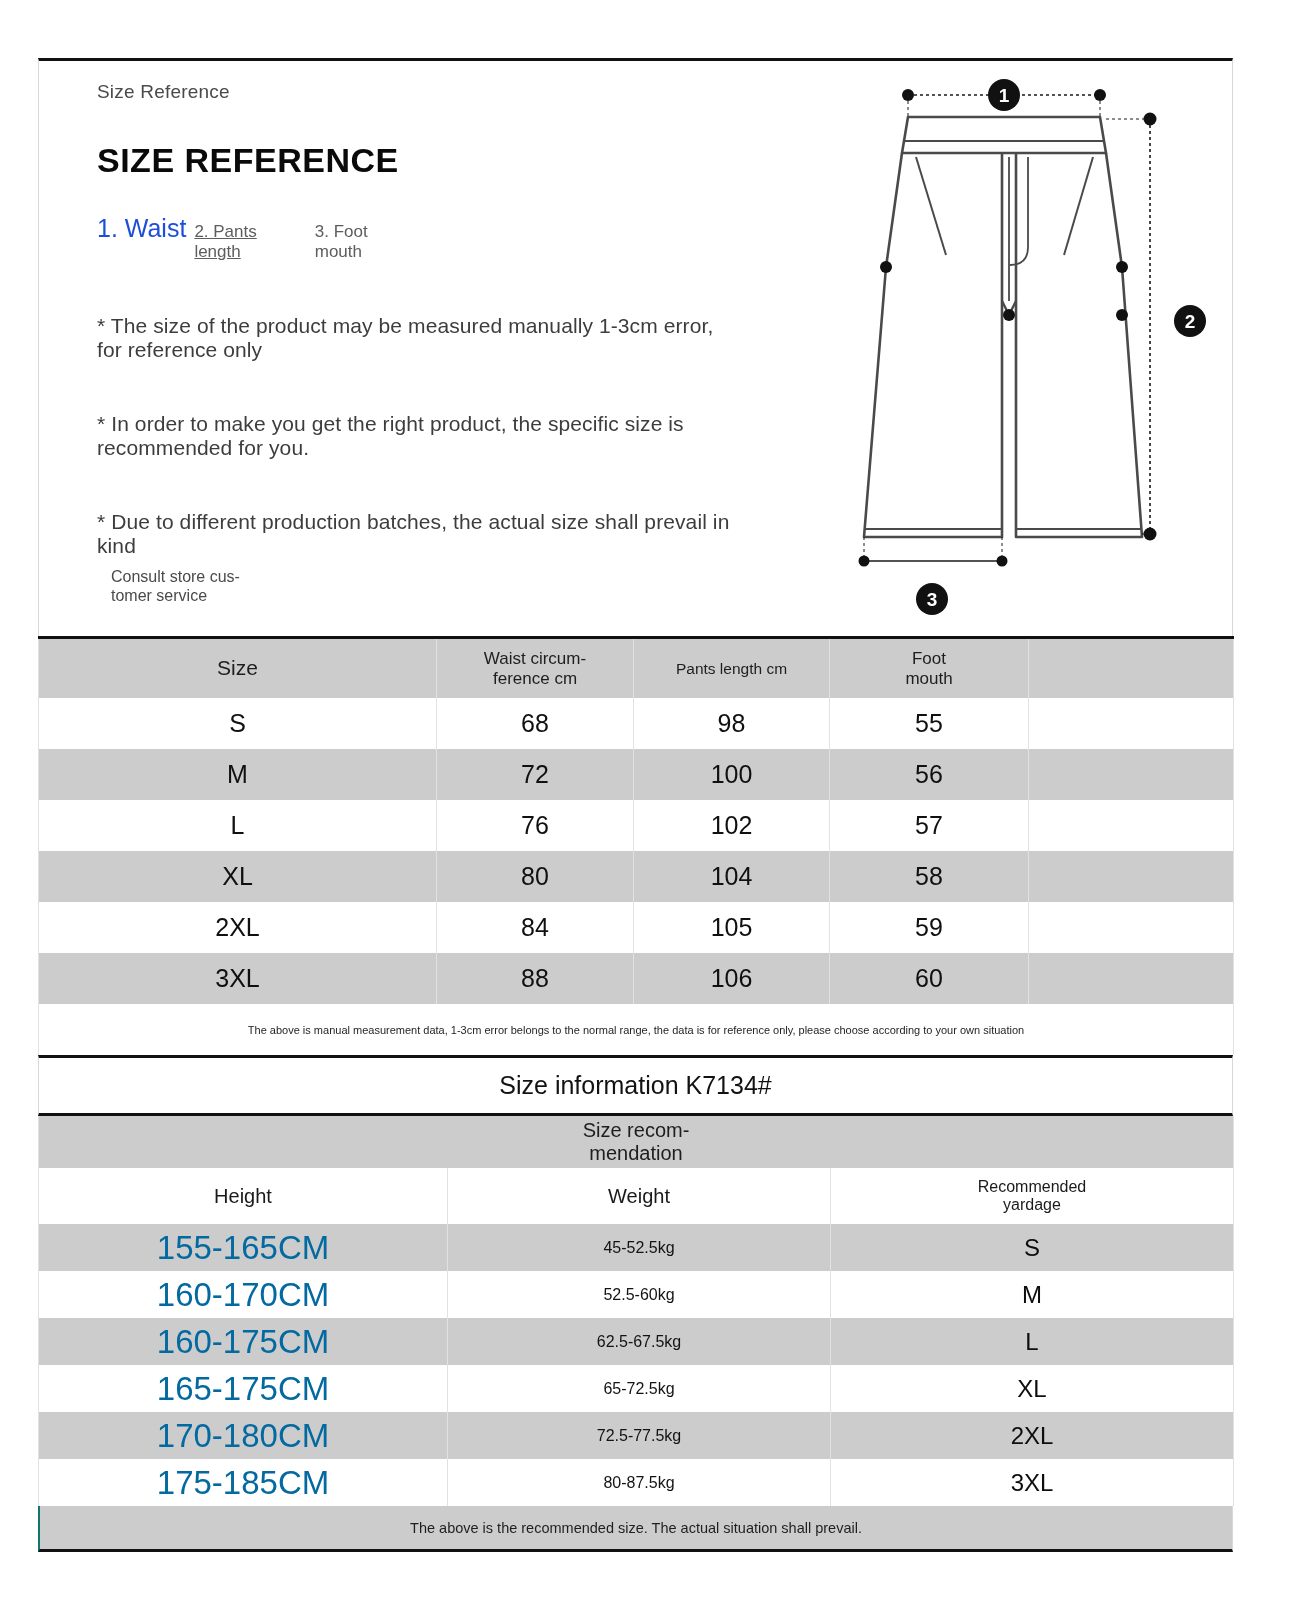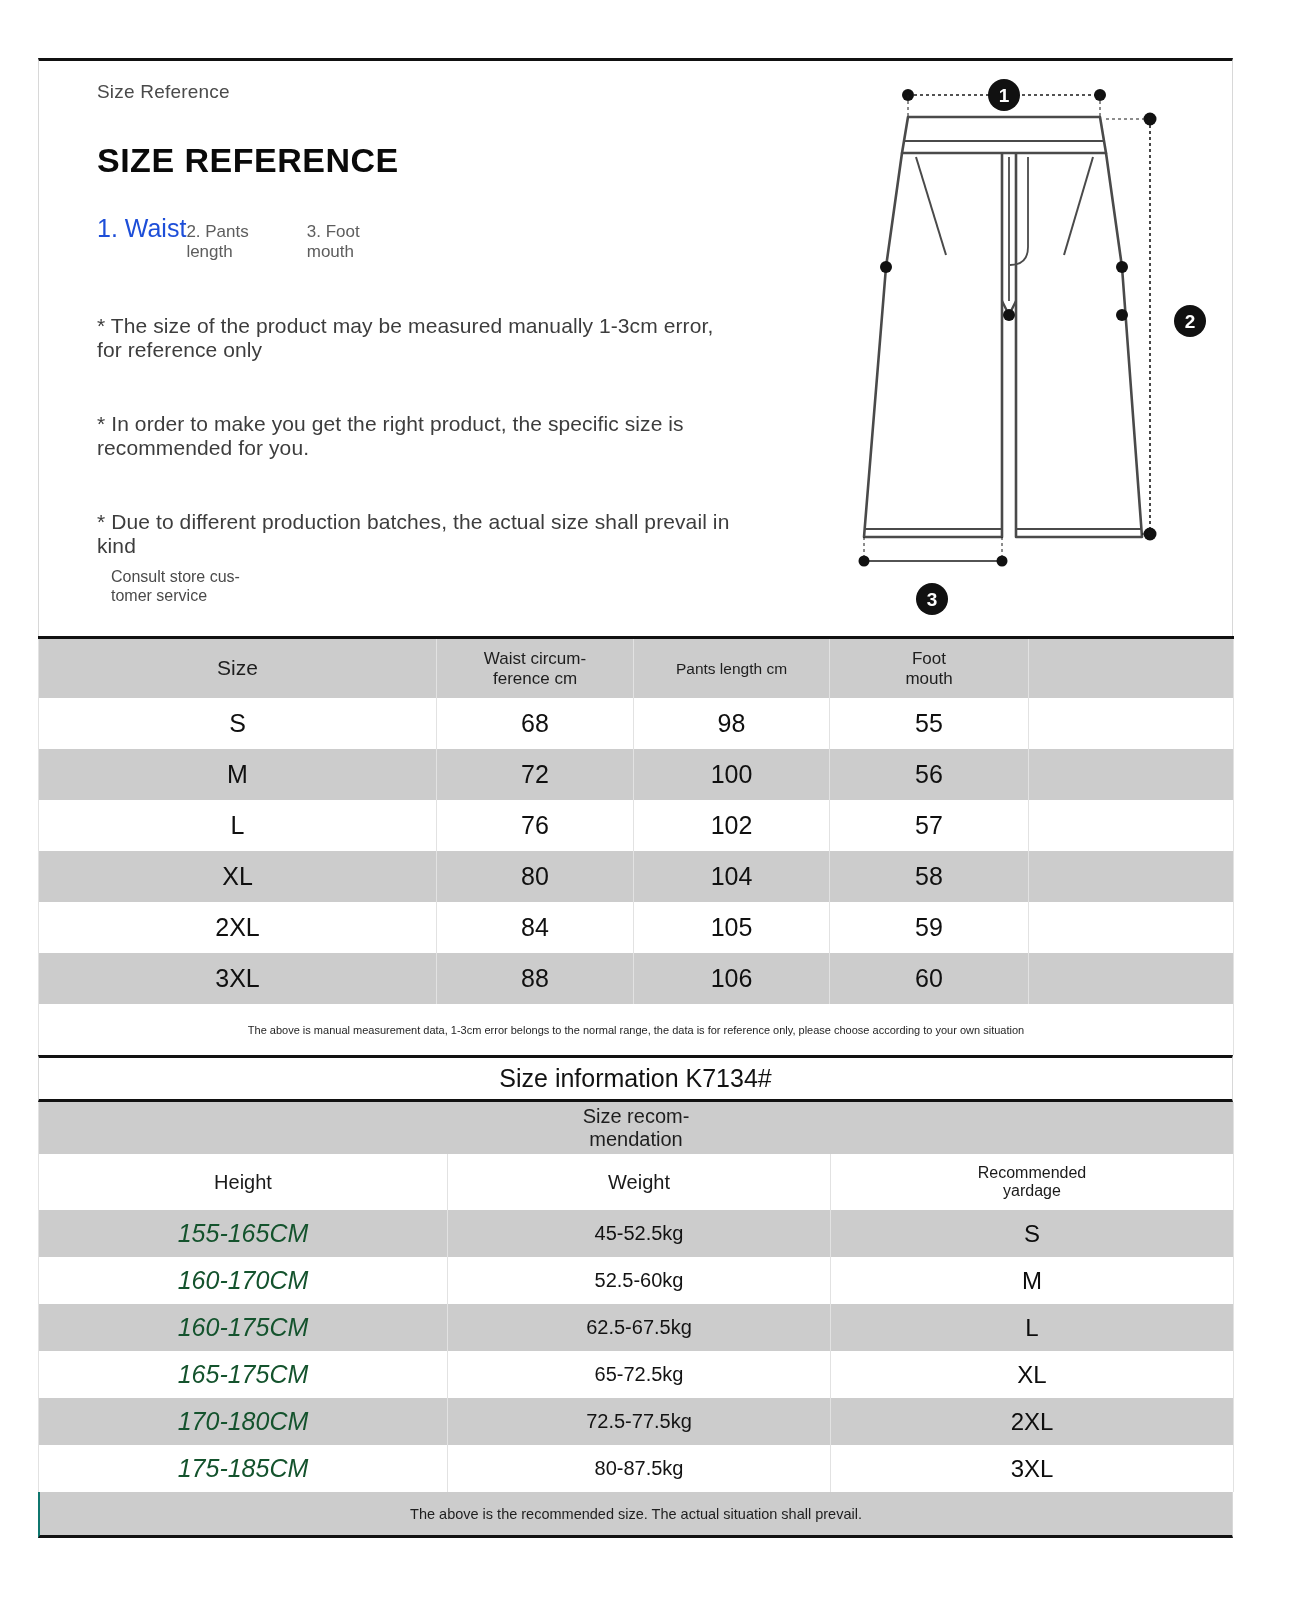--- a/index.html
+++ b/index.html
@@ -66,21 +66,21 @@
     font-size: 25px;
     color: #1d4ed8;
     white-space: nowrap;
   }
   .m-2, .m-3 {
     font-size: 17px;
     color: #5d5d5d;
     line-height: 1.18;
     white-space: pre-line;
   }
-  .m-2 { margin-bottom: 2px; }
+  .m-2 { margin-left: 8px; margin-bottom: 2px; text-decoration: underline; }
   .m-3 { margin-left: 58px; margin-bottom: 2px; }
 
   .note {
     font-size: 21px;
     color: #3d3d3d;
     margin-top: 50px;
     letter-spacing: .1px;
   }
   .note-sub {
     font-size: 16px;
@@ -145,21 +145,21 @@
     border-left: 1px solid #e2e2e2;
     border-right: 1px solid #e2e2e2;
   }
 
   .band-title {
     border-top: 3px solid #111;
     border-bottom: 3px solid #111;
     border-left: 1px solid #d8d8d8;
     border-right: 1px solid #d8d8d8;
     box-sizing: border-box;
-    height: 47px;
+    height: 61px;
     display: flex;
     align-items: center;
     justify-content: center;
     font-size: 25px;
     color: #121212;
     background: #fff;
   }
 
   .t2 td, .t2 th { border-left: 1px solid #e2e2e2; border-right: 1px solid #e2e2e2; }
 
@@ -177,22 +177,22 @@
     font-size: 20px;
     color: #1a1a1a;
     background: #ffffff;
     line-height: 1.12;
     white-space: pre-line;
   }
   .t2 .colhdr td.small {
     font-size: 16px;
   }
   .t2 tr.datarow td { height: 47px; }
-  .t2 td.height-c { font-size: 25px; color: #14532d; font-style: italic; }
-  .t2 td.weight-c { font-size: 20px; color: #131313; }
+  .t2 td.height-c { font-size: 33px; color: #0369a1; }
+  .t2 td.weight-c { font-size: 16px; color: #131313; }
   .t2 td.yard-c   { font-size: 24px; color: #0d0d0d; }
 
   .endnote {
     background: #cccccc;
     height: 46px;
     display: flex;
     align-items: center;
     justify-content: center;
     font-size: 14.5px;
     color: #1f1f1f;

